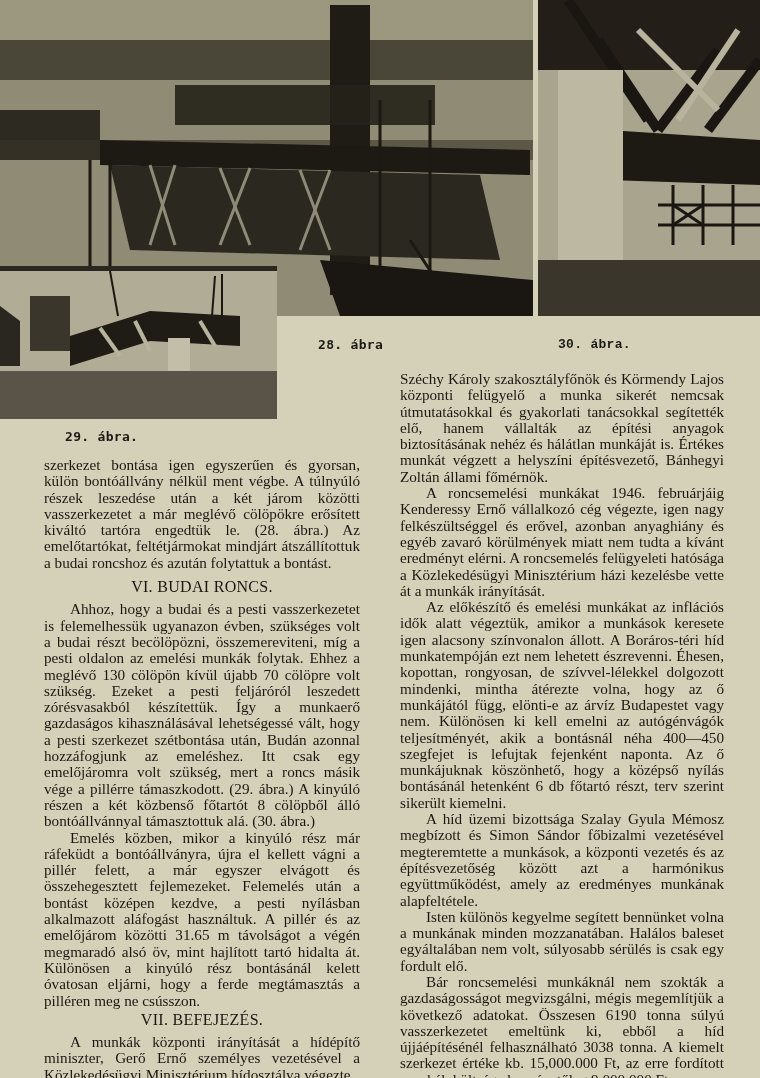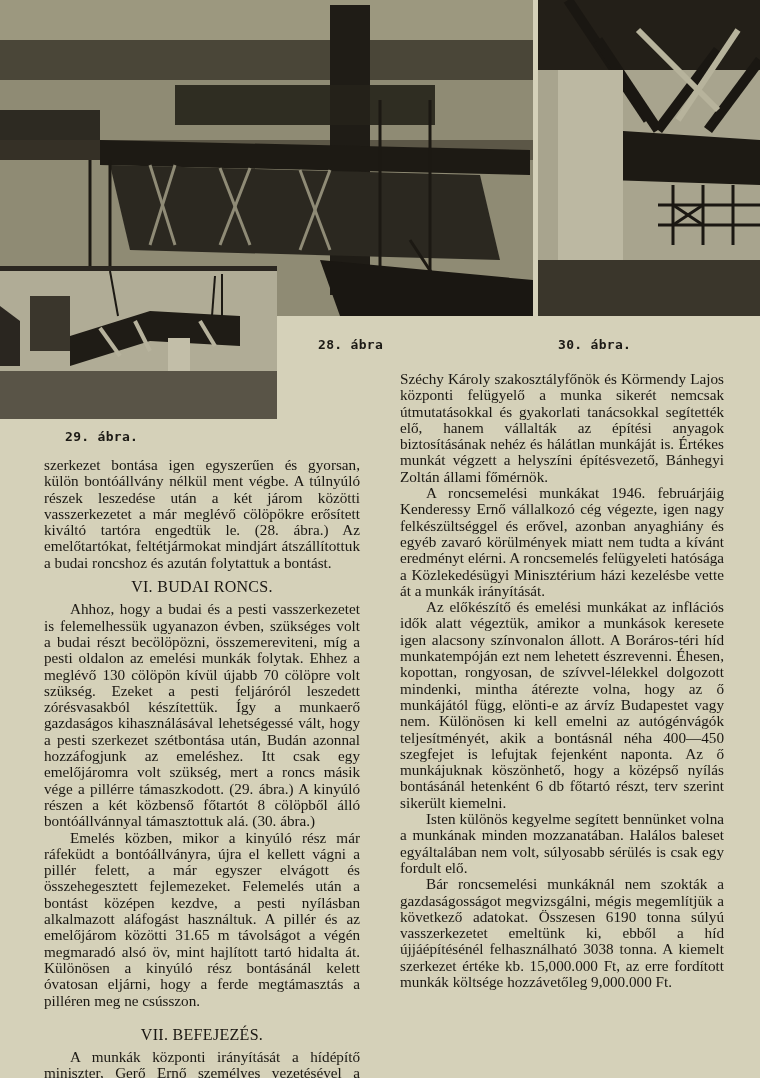--- a/index.html
+++ b/index.html
@@ -123,31 +123,32 @@
     <rect x="0" y="105" width="277" height="48" fill="#595447"></rect>
     <g stroke="#1c1913" stroke-width="2">
       <line x1="110" y1="5" x2="118" y2="50"></line>
       <line x1="215" y1="10" x2="212" y2="50"></line>
       <line x1="222" y1="8" x2="222" y2="50"></line>
     </g>
   </svg>
 </div>
 
 <div class="caption" style="left:318px;top:337px;">28. ábra</div>
-<div class="caption" style="left:558px;top:337px;">30. ábra.</div>
+<div class="caption" style="left:558px;top:337px;font-family:Liberation Mono, monospace;">30. ábra.</div>
 <div class="caption" style="left:40px;top:429px;margin-left:25px;">29. ábra.</div>
 
 <div class="col" style="left:44px;top:457px;width:316px;">
   <p class="noindent">szerkezet bontása igen egyszerűen és gyorsan, külön bontóállvány nélkül ment végbe. A túlnyúló részek leszedése után a két járom közötti vasszerkezetet a már meglévő cölöpökre erősített kiváltó tartóra engedtük le. (28. ábra.) Az emelőtartókat, feltétjármokat mindjárt átszállítottuk a budai roncshoz és azután folytattuk a bontást.</p>
   <h2 style="margin-top:8px;margin-bottom:6px;">VI. BUDAI RONCS.</h2>
   <p>Ahhoz, hogy a budai és a pesti vasszerkezetet is felemelhessük ugyanazon évben, szükséges volt a budai részt becölöpözni, összemereviteni, míg a pesti oldalon az emelési munkák folytak. Ehhez a meglévő 130 cölöpön kívül újabb 70 cölöpre volt szükség. Ezeket a pesti feljáróról leszedett zórésvasakból készítettük. Így a munkaerő gazdaságos kihasználásával lehetségessé vált, hogy a pesti szerkezet szétbontása után, Budán azonnal hozzáfogjunk az emeléshez. Itt csak egy emelőjáromra volt szükség, mert a roncs másik vége a pillérre támaszkodott. (29. ábra.) A kinyúló részen a két közbenső főtartót 8 cölöpből álló bontóállvánnyal támasztottuk alá. (30. ábra.)</p>
   <p>Emelés közben, mikor a kinyúló rész már ráfeküdt a bontóállványra, újra el kellett vágni a pillér felett, a már egyszer elvágott és összehegesztett fejlemezeket. Felemelés után a bontást középen kezdve, a pesti nyílásban alkalmazott aláfogást használtuk. A pillér és az emelőjárom közötti 31.65 m távolságot a végén megmaradó alsó öv, mint hajlított tartó hidalta át. Különösen a kinyúló rész bontásánál kelett óvatosan eljárni, hogy a ferde megtámasztás a pilléren meg ne csússzon.</p>
-  <h2 style="margin-top:18px;margin-bottom:6px;">VII. BEFEJEZÉS.</h2>
+  <h2 style="margin-top:3px;margin-bottom:6px;">VII. BEFEJEZÉS.</h2>
   <p>A munkák központi irányítását a hídépítő miniszter, Gerő Ernő személyes vezetésével a Közlekedésügyi Minisztérium hídosztálya végezte.</p>
 </div>
 
 <div class="col" style="left:400px;top:371px;width:324px;">
   <p class="noindent">Széchy Károly szakosztályfőnök és Körmendy Lajos központi felügyelő a munka sikerét nemcsak útmutatásokkal és gyakorlati tanácsokkal segítették elő, hanem vállalták az építési anyagok biztosításának nehéz és hálátlan munkáját is. Értékes munkát végzett a helyszíni építésvezető, Bánhegyi Zoltán állami főmérnök.</p>
   <p>A roncsemelési munkákat 1946. februárjáig Kenderessy Ernő vállalkozó cég végezte, igen nagy felkészültséggel és erővel, azonban anyaghiány és egyéb zavaró körülmények miatt nem tudta a kívánt eredményt elérni. A roncsemelés felügyeleti hatósága a Közlekedésügyi Minisztérium házi kezelésbe vette át a munkák irányítását.</p>
   <p>Az előkészítő és emelési munkákat az inflációs idők alatt végeztük, amikor a munkások keresete igen alacsony színvonalon állott. A Boráros-téri híd munkatempóján ezt nem lehetett észrevenni. Éhesen, kopottan, rongyosan, de szívvel-lélekkel dolgozott mindenki, mintha átérezte volna, hogy az ő munkájától függ, elönti-e az árvíz Budapestet vagy nem. Különösen ki kell emelni az autógénvágók teljesítményét, akik a bontásnál néha 400—450 szegfejet is lefujtak fejenként naponta. Az ő munkájuknak köszönhető, hogy a középső nyílás bontásánál hetenként 6 db főtartó részt, terv szerint sikerült kiemelni.</p>
+  <p>A híd üzemi bizottsága Szalay Gyula Mémosz megbízott és Simon Sándor főbizalmi vezetésével megteremtette a munkások, a központi vezetés és az építésvezetőség között azt a harmónikus együttműködést, amely az eredményes munkának alapfeltétele.</p>
   <p>Isten különös kegyelme segített bennünket volna a munkának minden mozzanatában. Halálos baleset egyáltalában nem volt, súlyosabb sérülés is csak egy fordult elő.</p>
   <p>Bár roncsemelési munkáknál nem szokták a gazdaságosságot megvizsgálni, mégis megemlítjük a következő adatokat. Összesen 6190 tonna súlyú vasszerkezetet emeltünk ki, ebből a híd újjáépítésénél felhasználható 3038 tonna. A kiemelt szerkezet értéke kb. 15,000.000 Ft, az erre fordított munkák költsége hozzávetőleg 9,000.000 Ft.</p>
 </div>
 
 </body></html>

